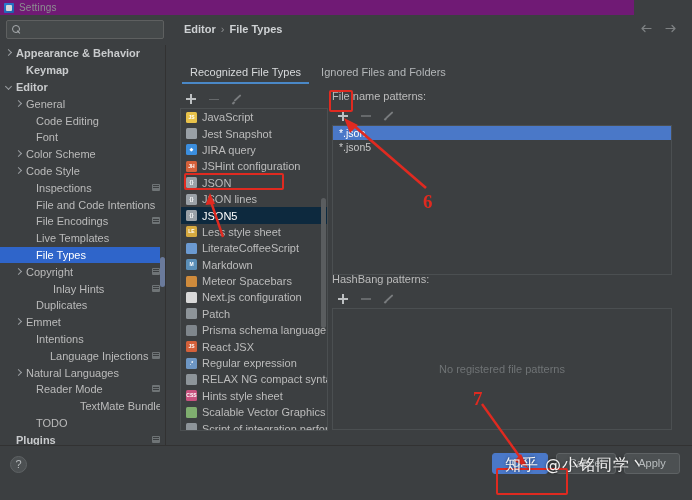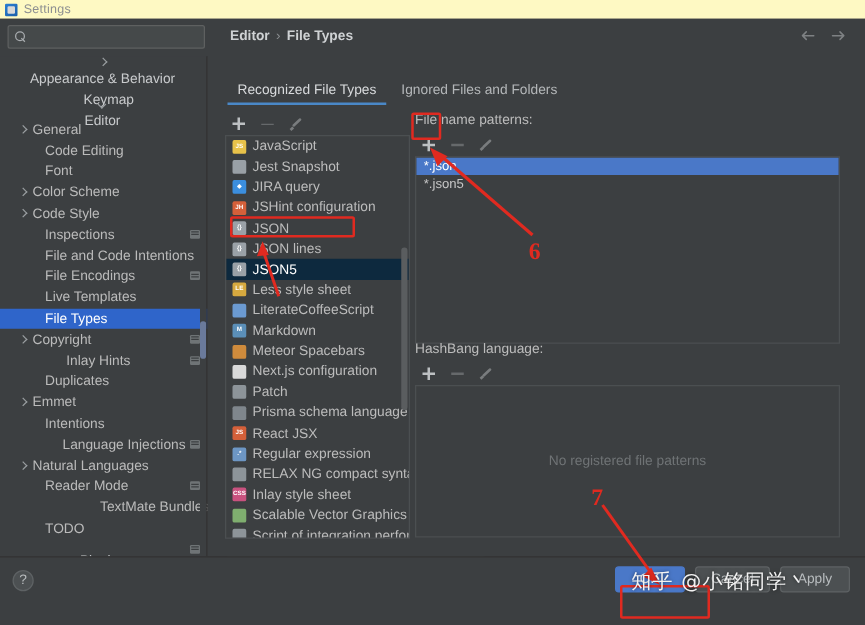--- a/index.html
+++ b/index.html
@@ -6,22 +6,22 @@
   html,body{ background:#3c3f41; }
   body{
     width:692px; height:500px; position:relative; overflow:hidden;
     font-family:"Liberation Sans","DejaVu Sans",sans-serif;
     font-size:11px; color:#bbbbbb;
     -webkit-font-smoothing:antialiased;
   }
 
   
   .titlebar{
-    position:absolute; left:0; top:0; width:692px; height:15px;
-    background:#fef9c3; display:flex; align-items:center; gap:5px; padding-left:4px;
+    position:absolute; left:0; top:0; width:634px; height:15px;
+    background:#701a75; display:flex; align-items:center; gap:5px; padding-left:4px;
   }
   .tb-icon{
     width:10px; height:10px; border-radius:1px;
     background:linear-gradient(145deg,#2a7fd4 0%,#1d5fa8 100%);
     position:relative; flex:0 0 auto;
   }
   .tb-icon:after{
     content:""; position:absolute; left:2px; top:2px; width:6px; height:6px;
     background:#d8d8d8; border-radius:1px;
   }
@@ -58,21 +58,21 @@
     position:absolute; left:0; top:30px; width:166px; height:415px;
     background:#3c3f41; overflow:hidden;
   }
   .tree-scroll{ position:absolute; left:0; top:0; width:166px; }
   .tnode{
     height:16.8px; display:flex; align-items:center; gap:3px;
     padding-right:6px; position:relative; white-space:nowrap;
     color:#bbbbbb; font-size:11px;
   }
   .tnode.sel{ background:#2f65ca; color:#ffffff; }
-  .tnode.bold{ font-weight:normal; color:#c9cbcd;flex-direction:column;}
+  .tnode.bold{ font-weight:bold; color:#c9cbcd;}
   .arrow{
     width:9px; height:9px; flex:0 0 auto; position:relative;
   }
   .arrow.r:before{
     content:""; position:absolute; left:2px; top:1.5px;
     width:4px; height:4px; border-right:1.2px solid #9a9ea1; border-top:1.2px solid #9a9ea1;
     transform:rotate(45deg);
   }
   .arrow.d:before{
     content:""; position:absolute; left:1.5px; top:2px;
@@ -452,21 +452,21 @@
             <div class="ftrow">
               <span class="fic" style="background: rgb(109, 150, 196);">.*</span>
               <span>Regular expression</span>
             </div>
             <div class="ftrow">
               <span class="fic" style="background: rgb(141, 148, 153);"></span>
               <span>RELAX NG compact syntax</span>
             </div>
             <div class="ftrow">
               <span class="fic" style="background: rgb(201, 82, 127);">CSS</span>
-              <span>Inlay style sheet</span>
+              <span>Hints style sheet</span>
             </div>
             <div class="ftrow">
               <span class="fic" style="background: rgb(127, 174, 111);"></span>
               <span>Scalable Vector Graphics</span>
             </div>
             <div class="ftrow">
               <span class="fic" style="background: rgb(141, 148, 153);"></span>
               <span>Script of integration performance</span>
             </div>
           </div>
@@ -485,21 +485,21 @@
         </div>
       <div class="panlist" style="width:340px;height:150px;">
         <div id="fp-rows">
             <div class="prow sel">*.json</div>
             <div class="prow">*.json5</div>
           </div>
       </div>
     </div>
 
     <div class="pan" style="left:166px; top:258px; width:340px;">
-      <div class="panlabel">HashBang language:</div>
+      <div class="panlabel">HashBang patterns:</div>
       <div class="panbar" id="hb-toolbar">
           <div class="tbtn plus" style="opacity: 0.95;"></div>
           <div class="tbtn minus" style="opacity: 0.45;"></div>
           <div class="tbtn pencil" style="opacity: 0.45;"></div>
         </div>
       <div class="panlist" style="width:340px;height:122px;">
         <div class="empty">No registered file patterns</div>
       </div>
     </div>
 

